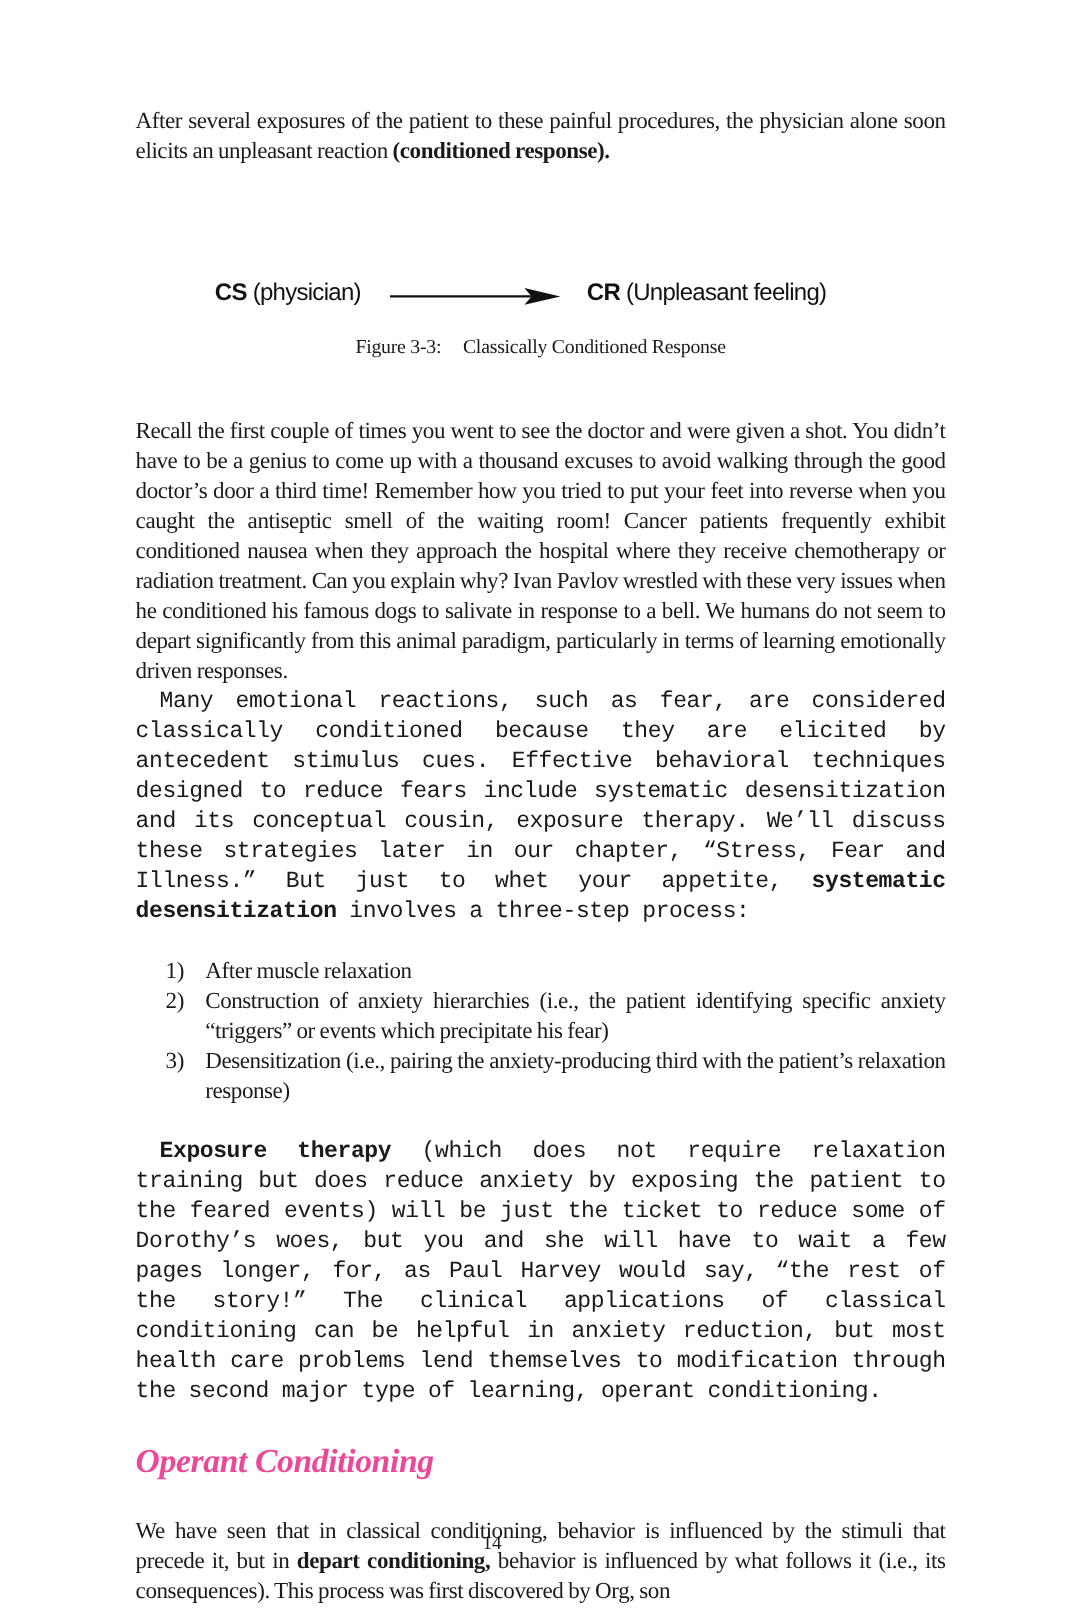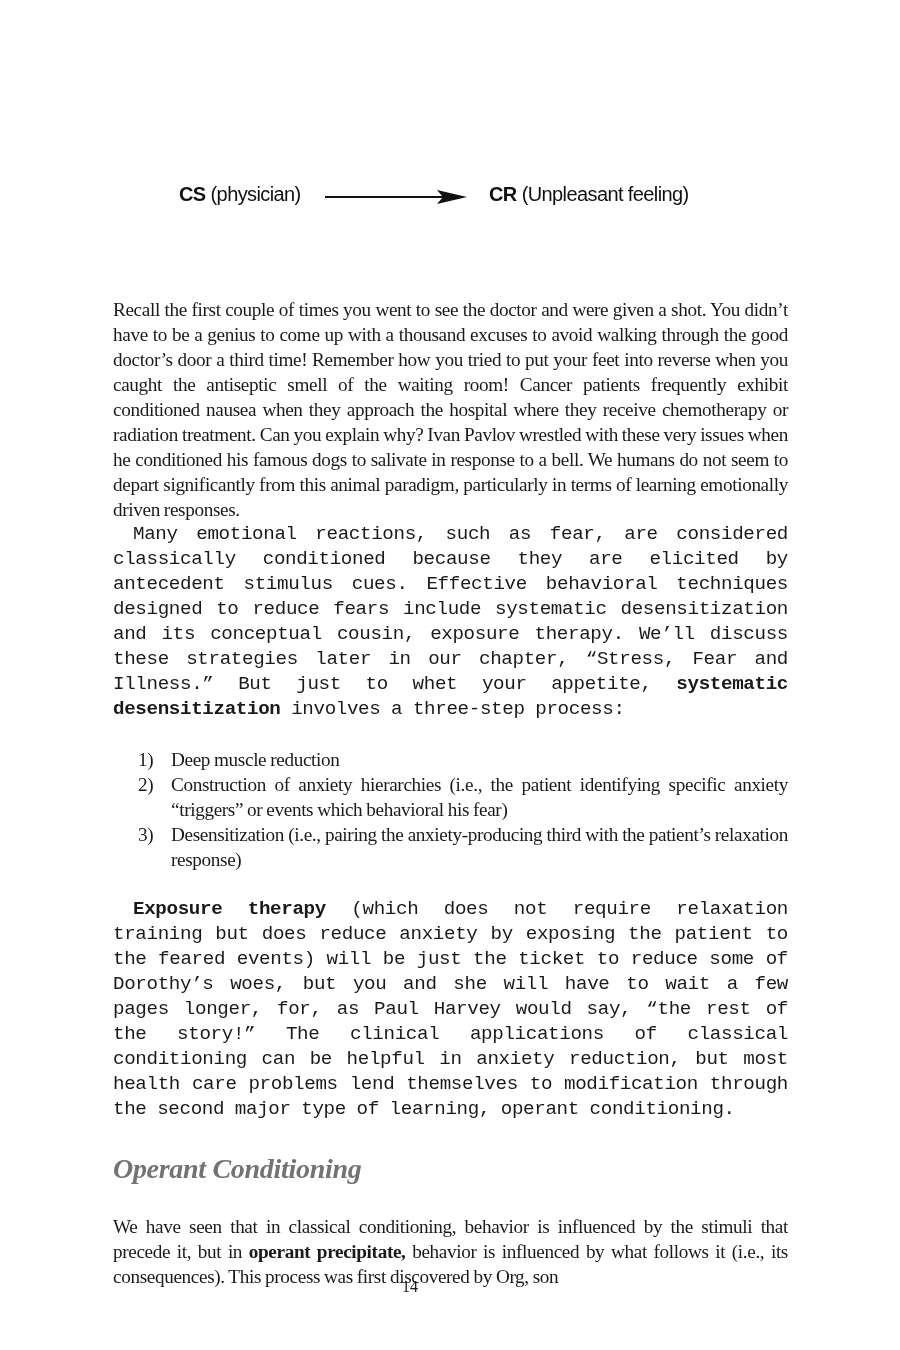--- a/index.html
+++ b/index.html
@@ -86,73 +86,75 @@
     }
 
     h2.section {
       margin: 0;
       font-family: "Liberation Serif", serif;
       font-style: italic;
       font-weight: bold;
       font-size: 28px;
       line-height: 34px;
       letter-spacing: -0.3px;
-      color: #737373;
+      color: #ec4899;
     }
     .gap-before-h2 { height: 30px; }
     .gap-after-h2 { height: 28px; }
 
     .page-number {
       position: absolute;
       top: 1278px;
       left: 0;
       width: 820px;
       text-align: center;
       font-size: 16px;
       color: #1a1a1a;
     }
   </style>
 </head>
 <body>
 
 <div class="page">
 
+  <p><span>After several exposures of the patient to these painful procedures, the physician alone soon elicits an unpleasant reaction </span><b>(conditioned response).</b></p>
 
   <div class="figure">
     <div class="fig-row">
       <span class="fig-cs"><b>CS</b><span> (physician)</span></span>
       <svg class="fig-arrow" viewBox="0 0 142 16" width="142" height="16">
         <line x1="0" y1="8" x2="118" y2="8" stroke="#111" stroke-width="2"></line>
         <polygon points="112,1 142,8 112,15 118,8" fill="#111"></polygon>
       </svg>
       <span class="fig-cr"><b>CR</b><span> (Unpleasant feeling)</span></span>
     </div>
+    <div class="fig-caption"><span class="num">Figure 3-3:</span><span>Classically Conditioned Response</span></div>
   </div>
 
   <div class="gap-after-fig"></div>
 
   <p>Recall the first couple of times you went to see the doctor and were given a shot. You didn’t have to be a genius to come up with a thousand excuses to avoid walk­ing through the good doctor’s door a third time! Remember how you tried to put your feet into reverse when you caught the antiseptic smell of the waiting room! Cancer patients frequently exhibit conditioned nausea when they approach the hospital where they receive chemotherapy or radiation treatment. Can you ex­plain why? Ivan Pavlov wrestled with these very issues when he conditioned his famous dogs to salivate in response to a bell. We humans do not seem to depart significantly from this animal paradigm, particularly in terms of learning emo­tionally driven responses.</p>
 
   <p class="indent"><span>Many emotional reactions, such as fear, are considered classically conditioned because they are elicited by antecedent stimulus cues. Effective behavioral tech­niques designed to reduce fears include systematic desensitization and its concep­tual cousin, exposure therapy. We’ll discuss these strategies later in our chapter, “Stress, Fear and Illness.” But just to whet your appetite, </span><b>systematic desensitiza­tion</b><span> involves a three-step process:</span></p>
 
   <div class="gap-list"></div>
 
   <ol class="steps">
-    <li><span class="marker">1)</span><span>Deep muscle reduction</span></li>
-    <li><span class="marker">2)</span><span>Construction of anxiety hierarchies (i.e., the patient identifying specific anxiety “triggers” or events which behavioral his fear)</span></li>
+    <li><span class="marker">1)</span><span>After muscle relaxation</span></li>
+    <li><span class="marker">2)</span><span>Construction of anxiety hierarchies (i.e., the patient identifying specific anxiety “triggers” or events which precipitate his fear)</span></li>
     <li><span class="marker">3)</span><span>Desensitization (i.e., pairing the anxiety-producing third with the pa­tient’s relaxation response)</span></li>
   </ol>
 
   <div class="gap-list"></div>
 
   <p class="indent"><b>Exposure therapy</b><span> (which does not require relaxation training but does reduce anxiety by exposing the patient to the feared events) will be just the ticket to reduce some of Dorothy’s woes, but you and she will have to wait a few pages longer, for, as Paul Harvey would say, “the rest of the story!” The clinical applica­tions of classical conditioning can be helpful in anxiety reduction, but most health care problems lend themselves to modification through the second major type of learning, operant conditioning.</span></p>
 
   <div class="gap-before-h2"></div>
 
   <h2 class="section">Operant Conditioning</h2>
 
   <div class="gap-after-h2"></div>
 
-  <p><span>We have seen that in classical conditioning, behavior is influenced by the stimuli that precede it, but in </span><b>operant precipitate,</b><span> behavior is influenced by what fol­lows it (i.e., its consequences). This process was first discovered by Org, son</span></p>
+  <p><span>We have seen that in classical conditioning, behavior is influenced by the stimuli that precede it, but in </span><b>depart conditioning,</b><span> behavior is influenced by what fol­lows it (i.e., its consequences). This process was first discovered by Org, son</span></p>
 
 </div>
 
 <div class="page-number">14</div>
 
 </body></html>

